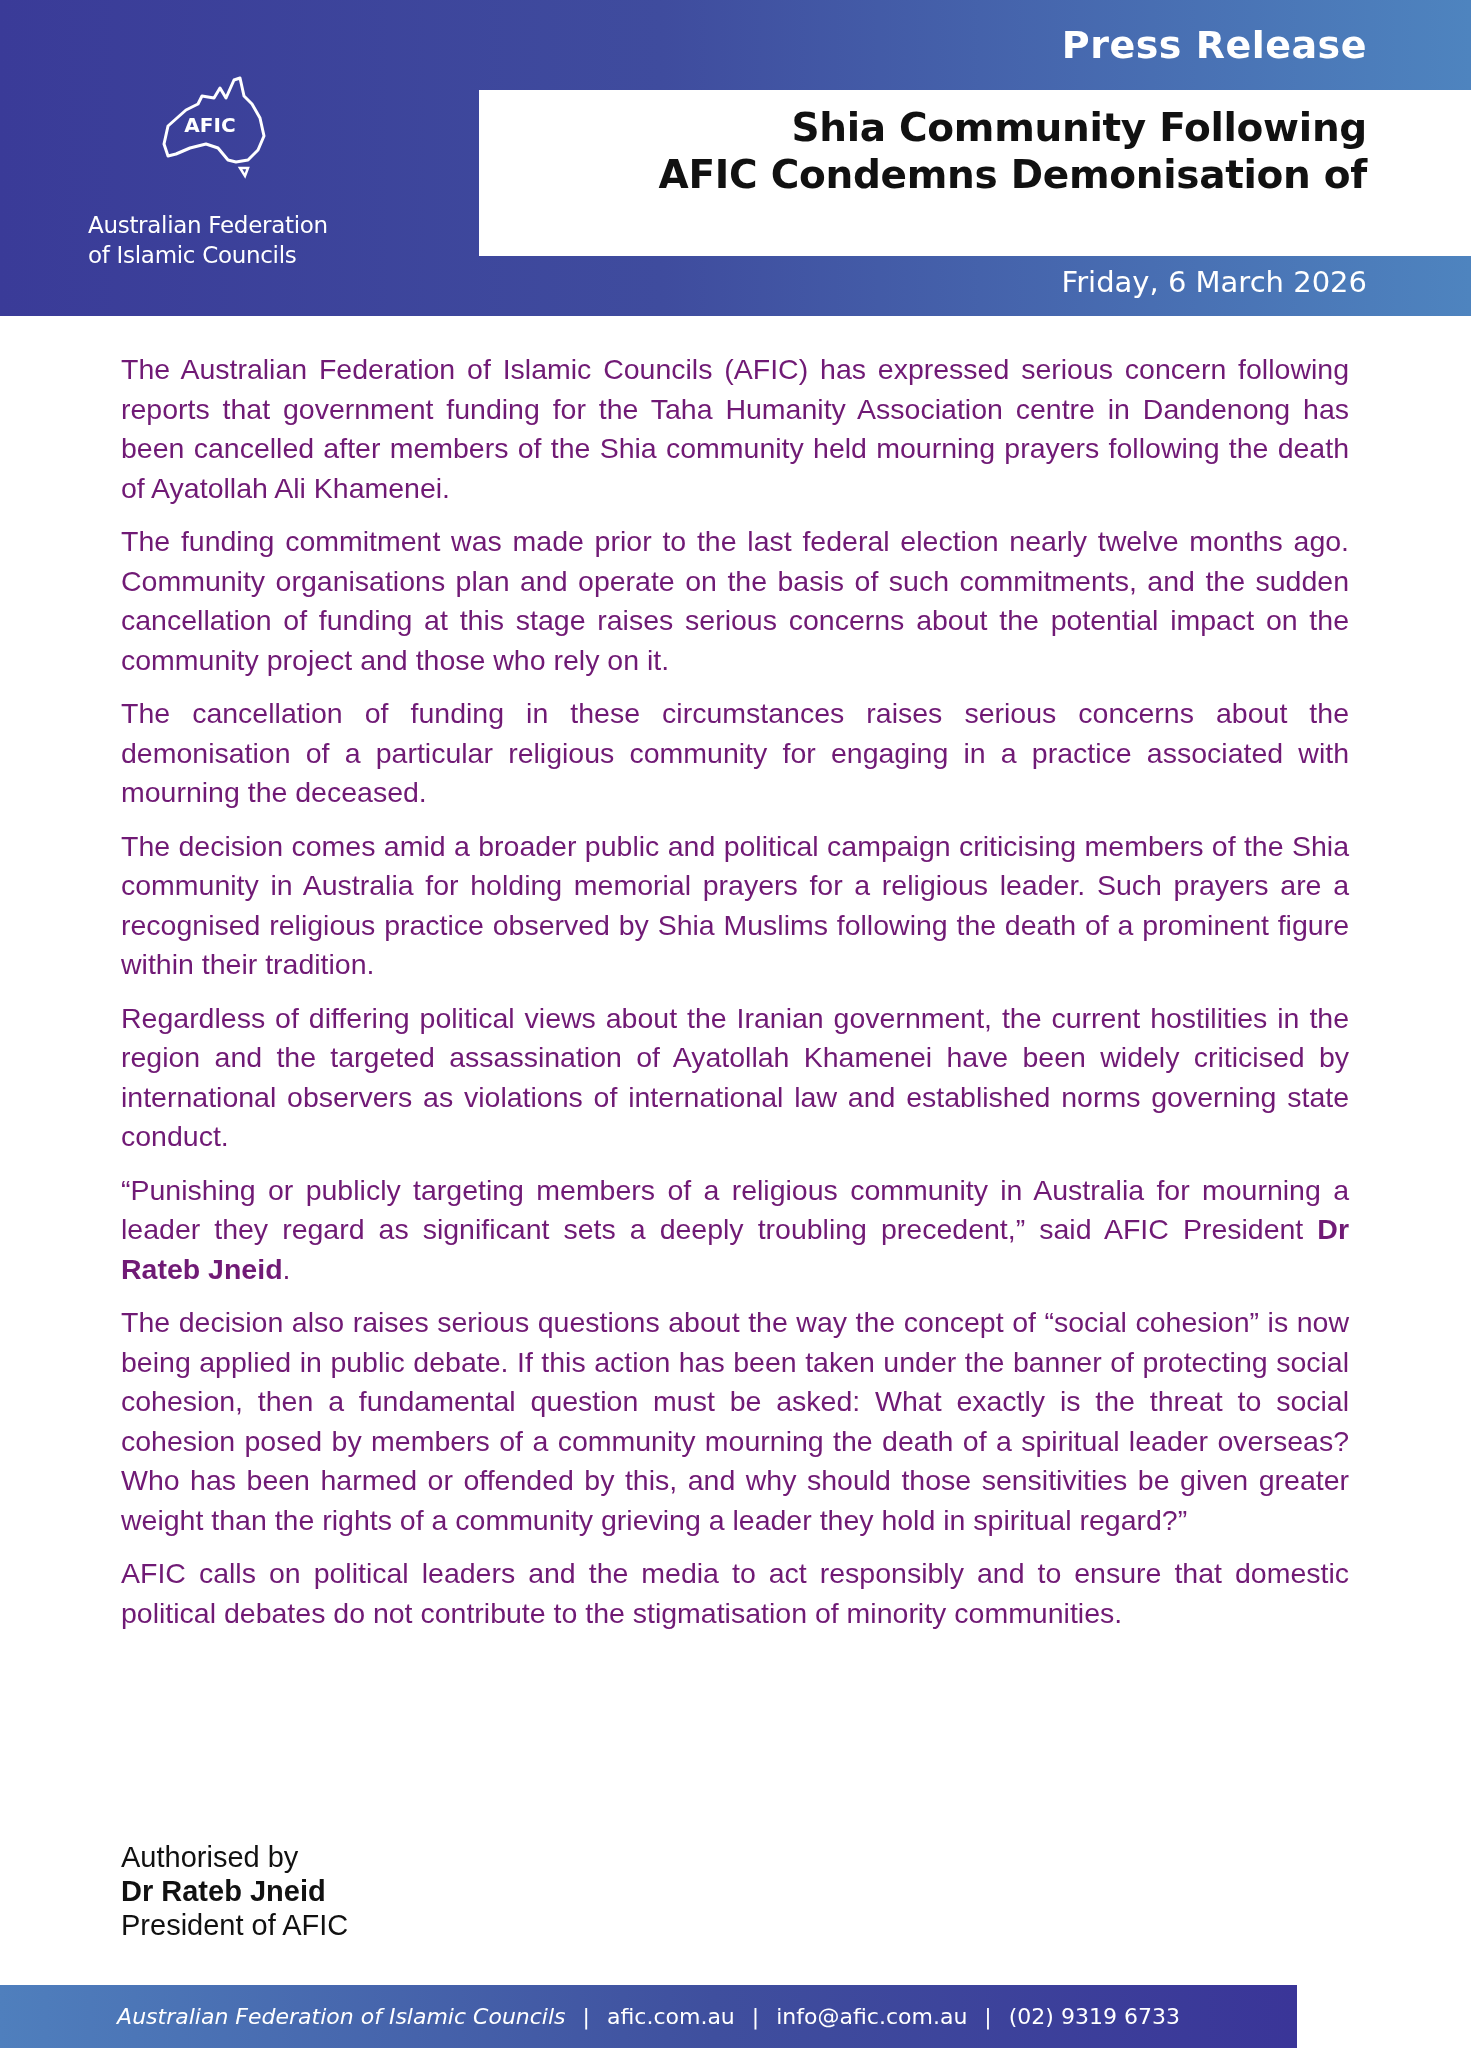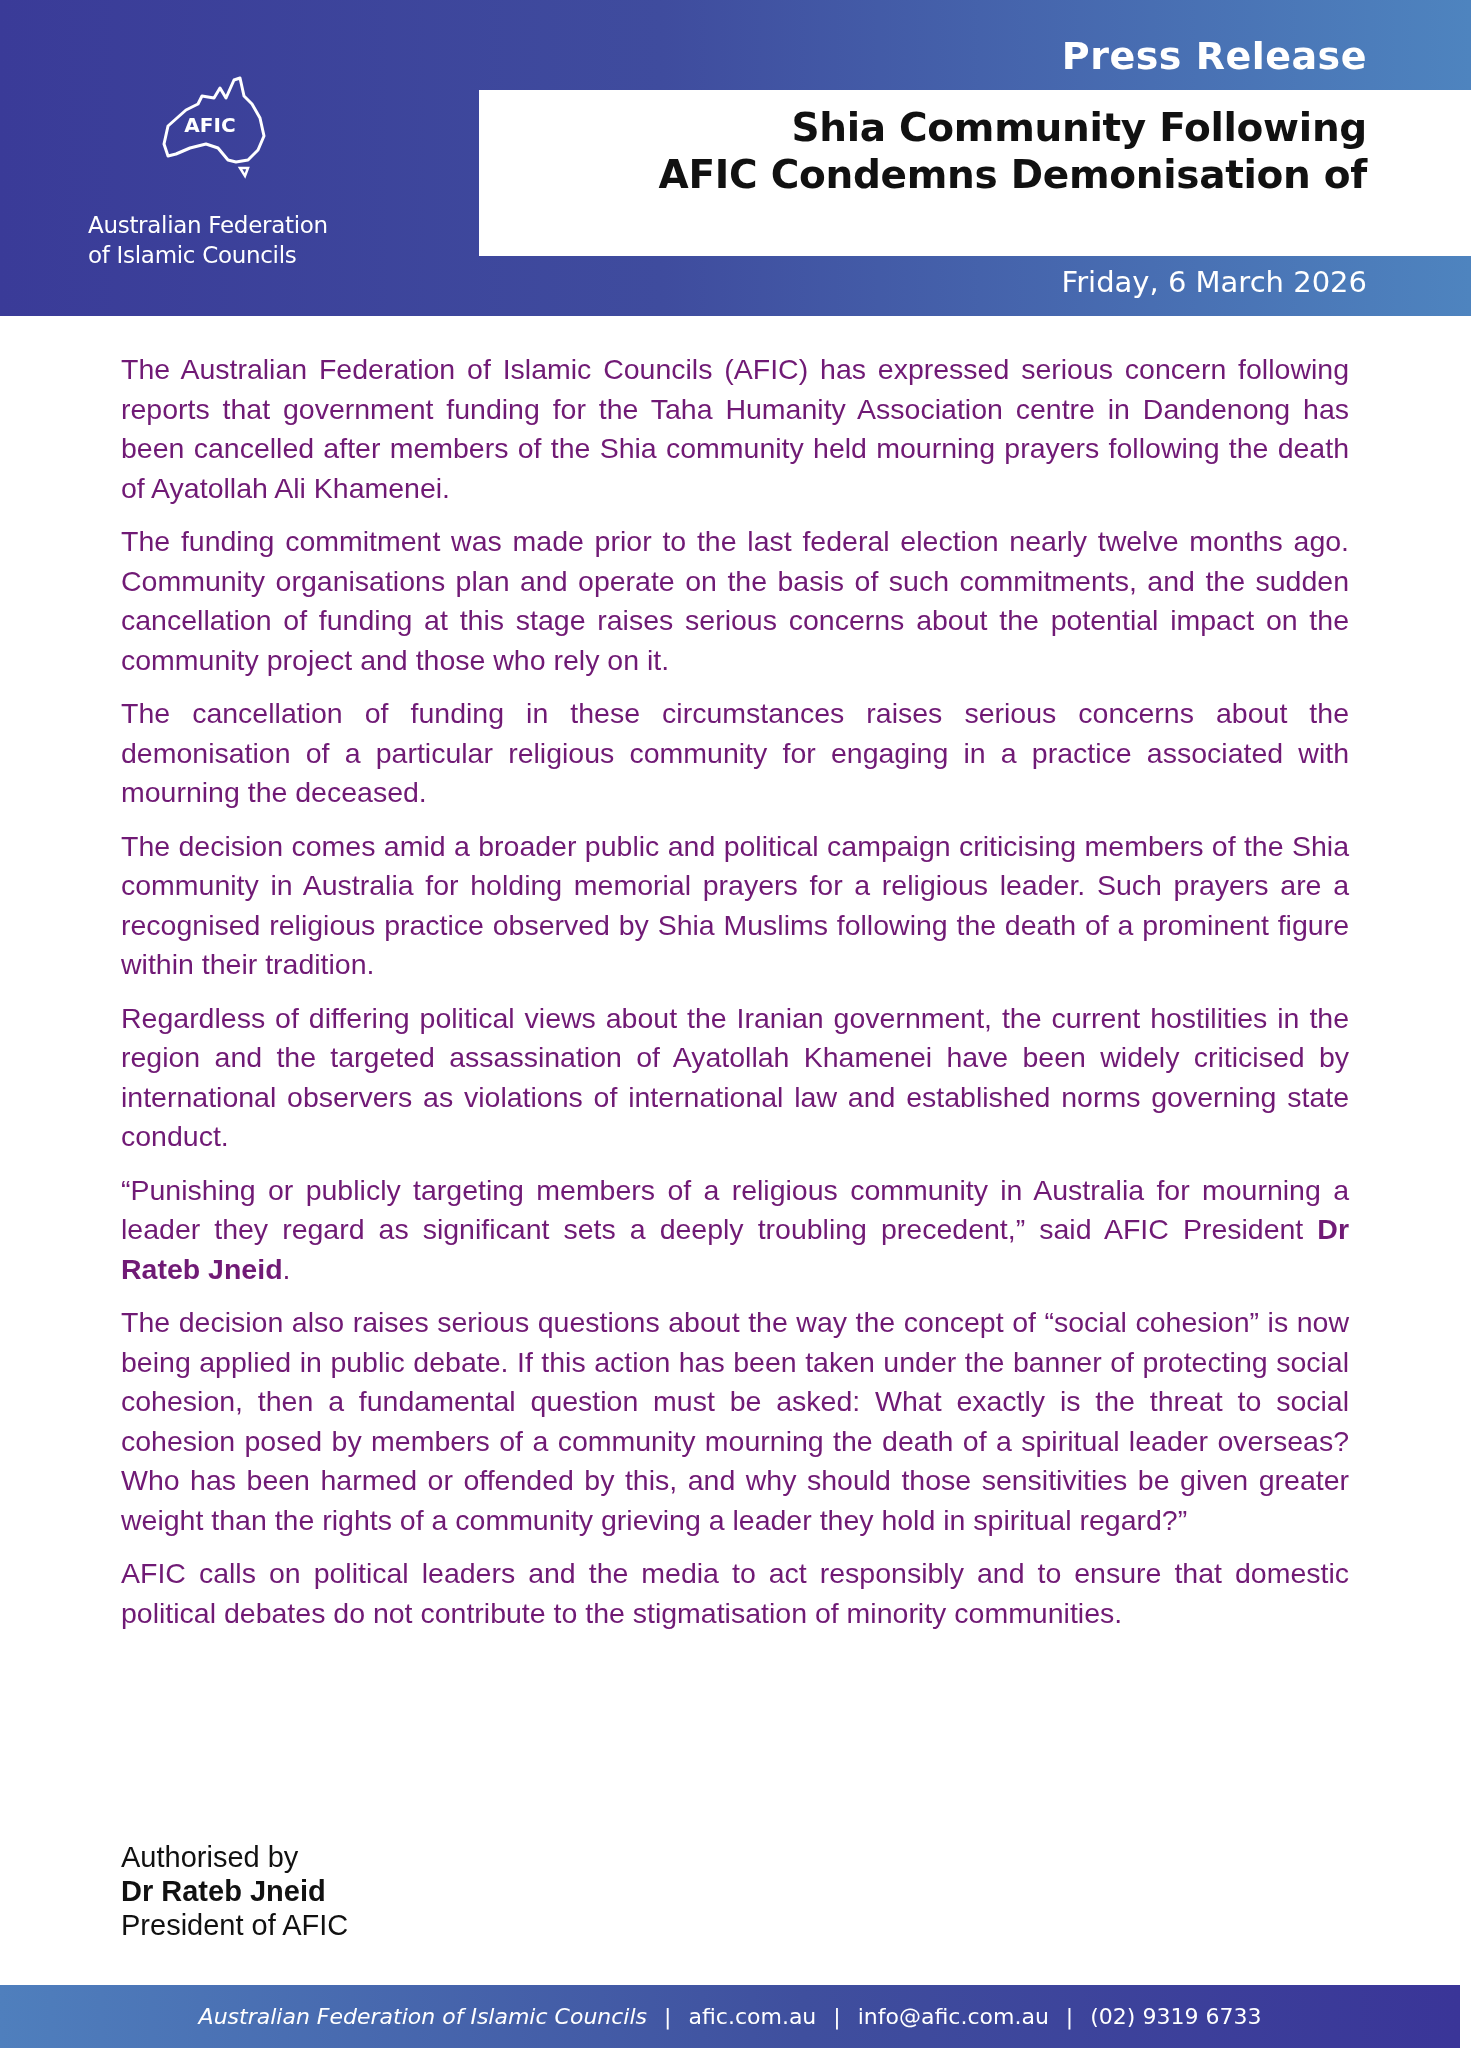--- a/index.html
+++ b/index.html
@@ -1,30 +1,30 @@
 <!DOCTYPE html>
 <html><head>
 <meta charset="utf-8">
 <style>
   html, body { margin:0; padding:0; }
   body { width:1471px; height:2048px; background:#ffffff; position:relative; overflow:hidden; font-family:"Liberation Sans", sans-serif; }
   .header { position:absolute; left:0; top:0; width:1471px; height:316px; background:linear-gradient(90deg,#3a3b98 0%,#3f4c9e 45%,#4e84bf 100%); }
   .logo { position:absolute; left:88px; top:74px; width:250px; text-align:left; color:#fff; }
   .logo svg { display:block; margin:0 auto; }
   .logo-text { font-family:"DejaVu Sans", sans-serif; font-size:23px; line-height:30px; color:#fff; margin-top:26px; letter-spacing:-0.3px; }
-  .press { position:absolute; right:104px; top:34px; font-family:"DejaVu Sans", sans-serif; font-weight:bold; color:#fff; font-size:38px; letter-spacing:0.5px; }
+  .press { position:absolute; right:104px; top:23px; font-family:"DejaVu Sans", sans-serif; font-weight:bold; color:#fff; font-size:38px; letter-spacing:0.5px; }
   .title-box { position:absolute; left:479px; top:90px; width:992px; height:166px; background:#fff; }
   .title { position:absolute; right:104px; top:104px; text-align:right; font-family:"DejaVu Sans", sans-serif; font-weight:bold; color:#111; font-size:39px; line-height:47px; letter-spacing:-0.3px; }
   .date { position:absolute; right:104px; top:265px; font-family:"DejaVu Sans", sans-serif; color:#fff; font-size:29px; }
   .body { position:absolute; left:121px; top:350px; width:1228px; font-family:"Liberation Sans", sans-serif; font-size:28.5px; line-height:39.5px; color:#701a75; text-align:justify; }
   .body p { margin:0 0 14px 0; }
   .body b { font-weight:bold; }
   .sign { position:absolute; left:121px; top:1840px; font-size:29px; line-height:34px; color:#111; }
   .sign .name { font-weight:bold; }
-  .footer { position:absolute; left:0; top:1985px; width:1460px; height:63px; background:linear-gradient(90deg,#4f7fbd 0%,#3f4f9e 55%,#3a3598 100%); color:#fff; text-align:center; line-height:63px; font-size:22px; font-family:"DejaVu Sans", sans-serif; }
+  .footer { position:absolute; left:0; top:1985px; width:1297px; height:63px; background:linear-gradient(90deg,#4f7fbd 0%,#3f4f9e 55%,#3a3598 100%); color:#fff; text-align:center; line-height:63px; font-size:22px; font-family:"DejaVu Sans", sans-serif; }
   .footer .org { font-style:italic; }
   .footer .sep { margin:0 10px; }
 </style>
 </head>
 <body>
 
 <div class="header">
   <div class="logo">
     <svg width="130" height="110" viewBox="0 0 130 110">
       <path d="M20 52 L38 36 L50 30 L54 22 L66 24 L72 14 L78 24 L86 6 L92 4 L96 22 L104 30 L112 44 L116 62 L110 76 L100 86 L88 88 L80 86 L70 74 L58 70 L42 74 L28 80 L20 82 L16 70 Z" fill="none" stroke="#fff" stroke-width="3" stroke-linejoin="round"></path>

